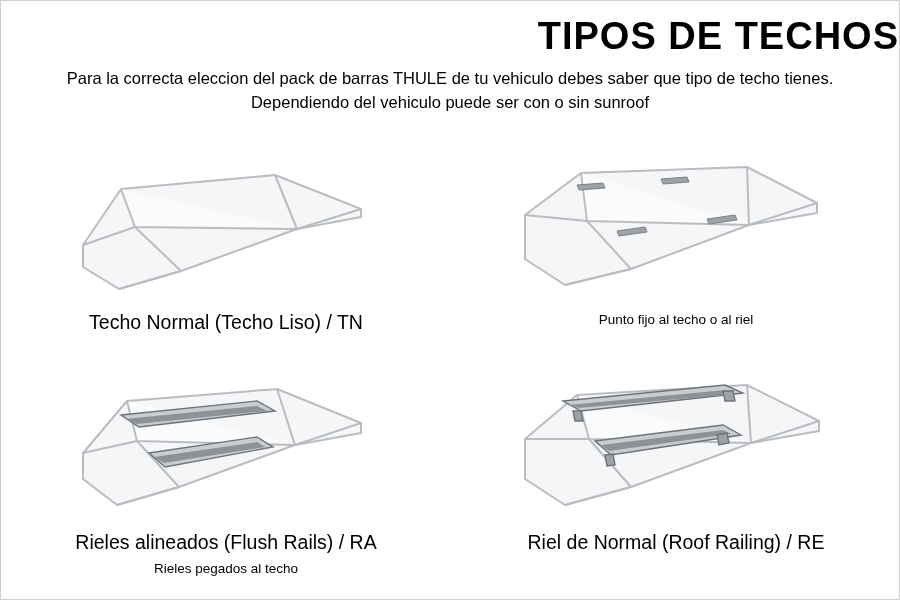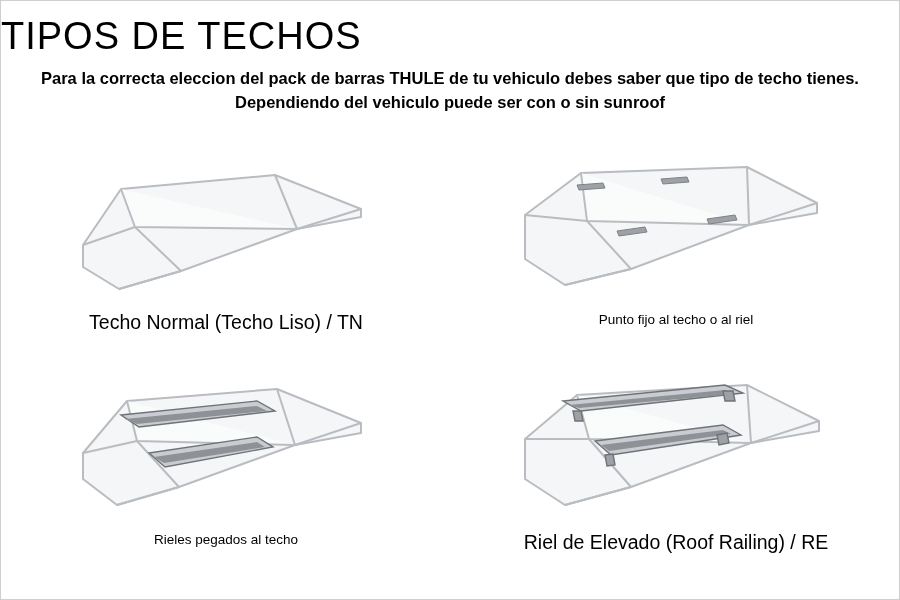--- a/index.html
+++ b/index.html
@@ -16,34 +16,34 @@
   }
   .page {
     position: relative;
     width: 900px;
     height: 600px;
     box-sizing: border-box;
     border: 1px solid #cfcfcf;
     background: #ffffff;
   }
   .title {
-    text-align: left;
+    text-align: right;
     font-size: 38px;
-    font-weight: normal;
+    font-weight: bold;
     letter-spacing: 1px;
     margin-top: 16px;
     line-height: 1.05;
   }
   .subtitle-block {
     text-align: center;
     margin-top: 10px;
   }
   .subtitle-line {
     font-size: 16.5px;
-    font-weight: bold;
+    font-weight: normal;
     line-height: 1.45;
   }
   .grid {
     position: absolute;
     top: 150px;
     left: 0;
     width: 900px;
     height: 440px;
     display: grid;
     grid-template-columns: 1fr 1fr;
@@ -143,20 +143,21 @@
             <path d="M56 130 L118 112"></path>
           </g>
           <g stroke="#6f7378" stroke-width="1.4" fill="#c9ccd0">
             <path d="M60 40 L196 26 L214 36 L78 52 Z"></path>
             <path d="M64 44 L196 31 L206 36 L76 49 Z" fill="#8e9297" stroke="none"></path>
             <path d="M88 78 L196 62 L212 72 L104 92 Z"></path>
             <path d="M93 82 L196 67 L204 72 L103 88 Z" fill="#8e9297" stroke="none"></path>
           </g>
         </svg>
       </div>
+      <div class="caption">Rieles alineados (Flush Rails) / RA</div>
       <div class="subcaption">Rieles pegados al techo</div>
     </div>
 
     <div class="cell">
       <div class="art">
         <svg viewBox="0 0 330 150" width="330" height="150">
           <g fill="none" stroke="#b9bcc0" stroke-width="2" stroke-linejoin="round">
             <path d="M14 64 L66 20 L236 10 L308 46 L308 56 L240 68 L120 112 L54 130 L14 104 Z" fill="#f5f6f7"></path>
             <path d="M66 20 L78 64 L240 68" fill="#fafbfb"></path>
             <path d="M14 64 L78 64"></path>
@@ -170,17 +171,17 @@
             <path d="M58 30 L214 15 L224 19 L68 33 Z" fill="#8e9297" stroke="none"></path>
             <path d="M62 36 L70 36 L72 46 L64 46 Z" fill="#9ea2a6"></path>
             <path d="M212 16 L222 16 L224 26 L214 26 Z" fill="#9ea2a6"></path>
             <path d="M84 66 L212 50 L230 60 L100 80 Z"></path>
             <path d="M90 70 L212 55 L220 59 L98 76 Z" fill="#8e9297" stroke="none"></path>
             <path d="M94 80 L102 79 L104 90 L96 91 Z" fill="#9ea2a6"></path>
             <path d="M206 60 L216 58 L218 68 L208 70 Z" fill="#9ea2a6"></path>
           </g>
         </svg>
       </div>
-      <div class="caption">Riel de Elevado (Roof Railing) / RE</div>
+      <div class="caption">Riel de Normal (Roof Railing) / RE</div>
     </div>
 
   </div>
 </div>
 
 </body></html>

